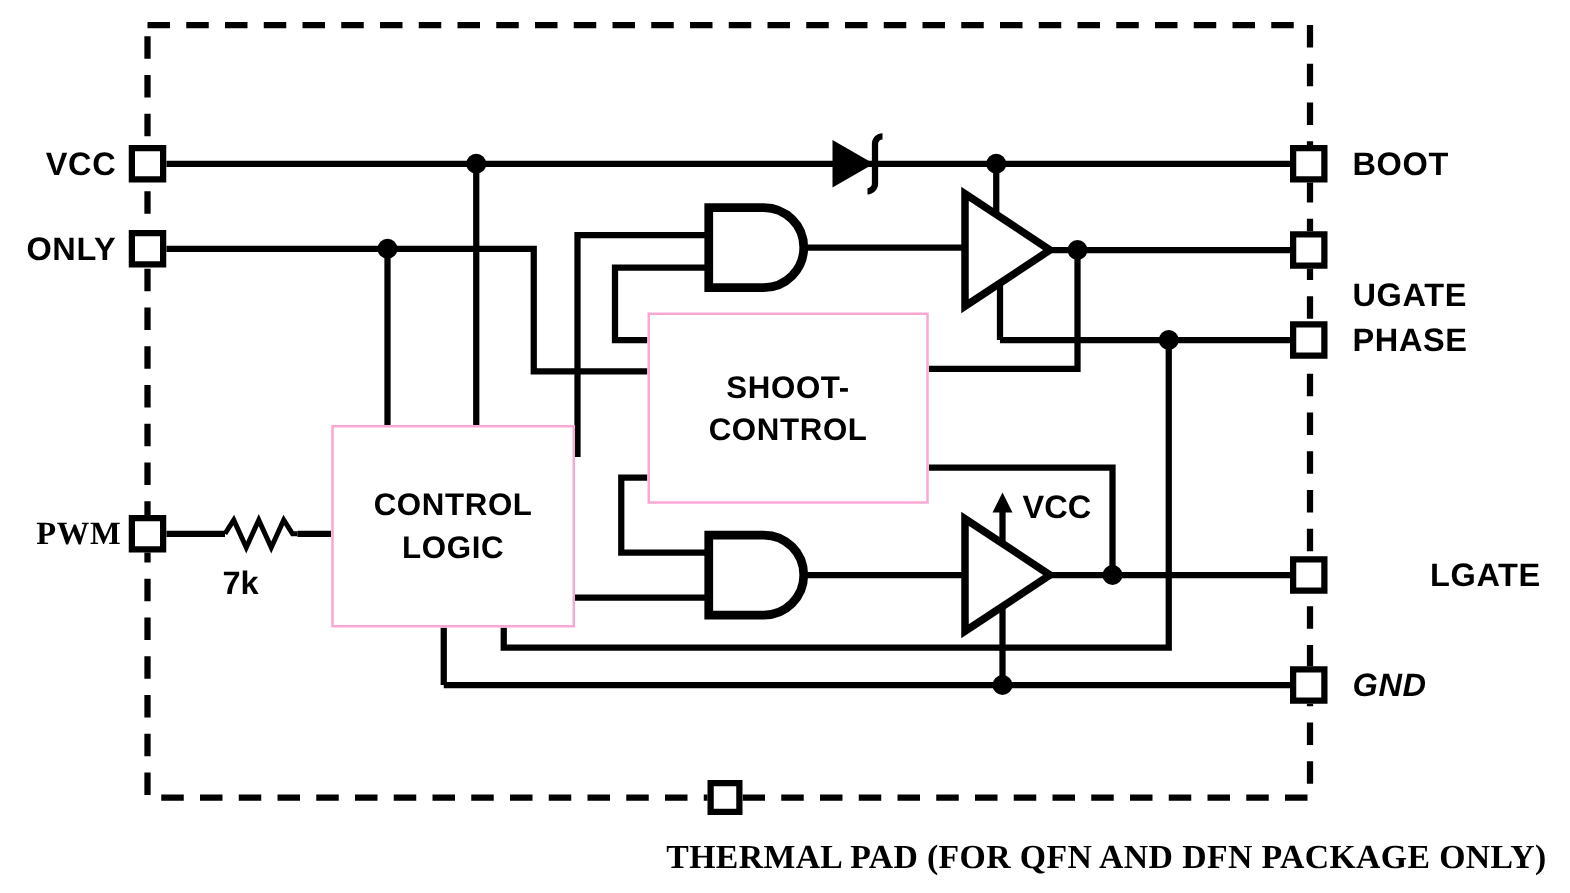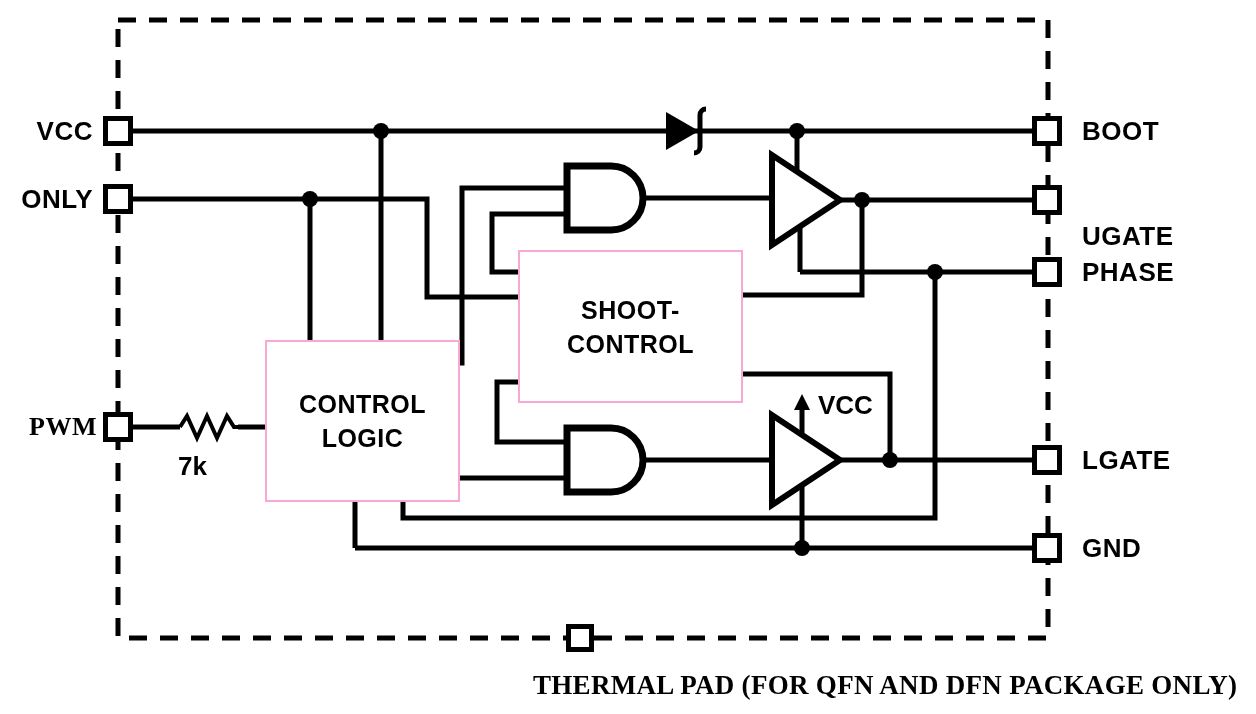--- a/index.html
+++ b/index.html
@@ -107,20 +107,20 @@
   <div class="pin" style="left:1032px;top:533px;"></div>
   <div class="pin" style="left:566px;top:624px;width:28px;height:28px;"></div>
 
   <div class="plabel right-align" style="left:0;top:118px;width:93px;">VCC</div>
   <div class="plabel right-align" style="left:0;top:186px;width:93px;">ONLY</div>
   <div class="plabel right-align" style="left:4px;top:414px;width:93px;font-family:Liberation Serif, serif;">PWM</div>
 
   <div class="plabel" style="left:1082px;top:118px;">BOOT</div>
   <div class="plabel" style="left:1082px;top:187px;margin-top:36px;">UGATE</div>
   <div class="plabel" style="left:1082px;top:259px;text-align:right;">PHASE</div>
-  <div class="plabel" style="left:1082px;top:447px;">LGATE</div>
-  <div class="plabel" style="left:1082px;top:535px;">GND</div>
+  <div class="plabel" style="left:1144px;top:447px;">LGATE</div>
+  <div class="plabel" style="left:1082px;top:535px;font-style:italic;">GND</div>
 
   <div class="small-label" style="left:178px;top:453px;">7k</div>
   <div class="small-label" style="left:818px;top:392px;">VCC</div>
   <div class="small-label" style="left:533px;top:672px;font-size:27px;letter-spacing:0.3px;font-family:Liberation Serif, serif;">THERMAL PAD (FOR QFN AND DFN PACKAGE ONLY)</div>
 
 </div>
 
 </body></html>

